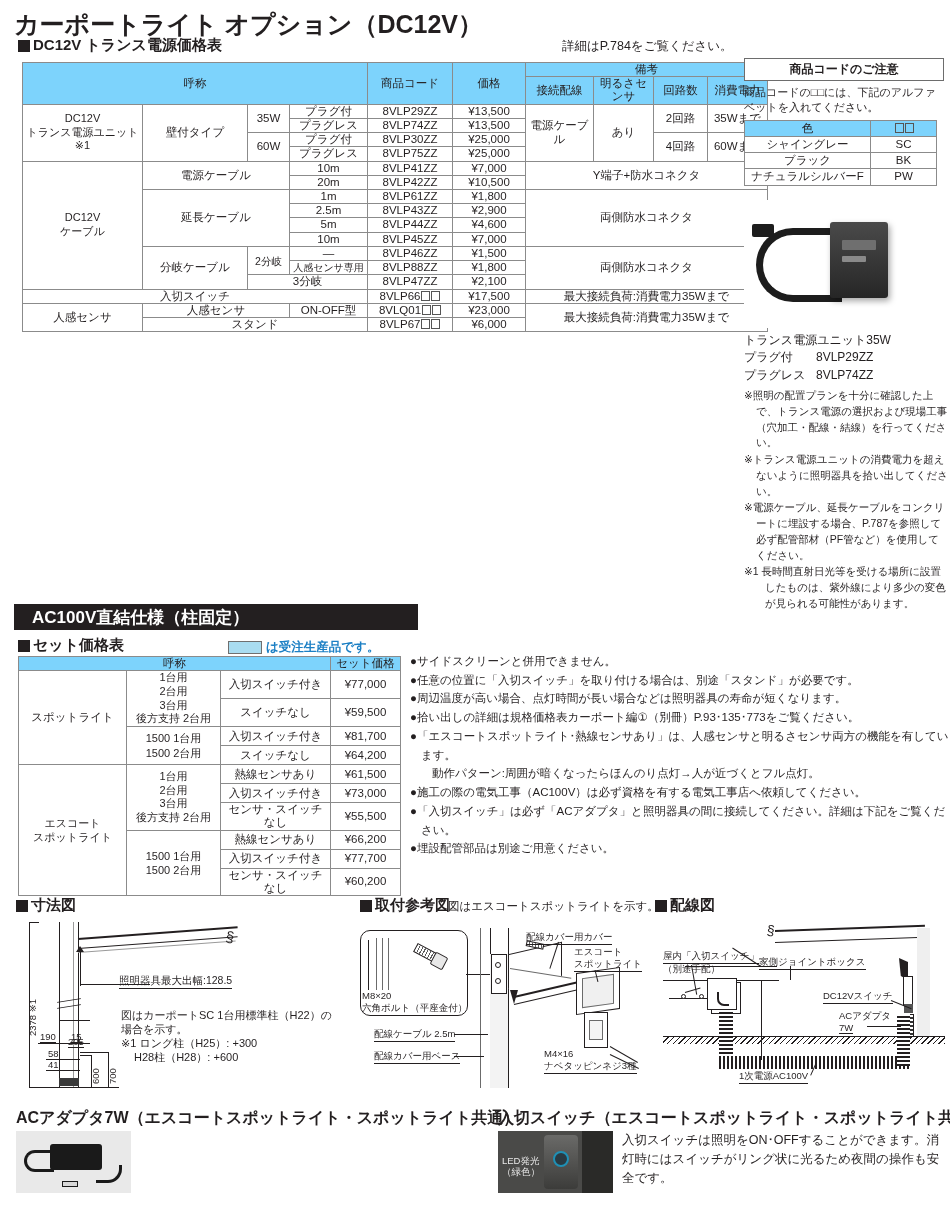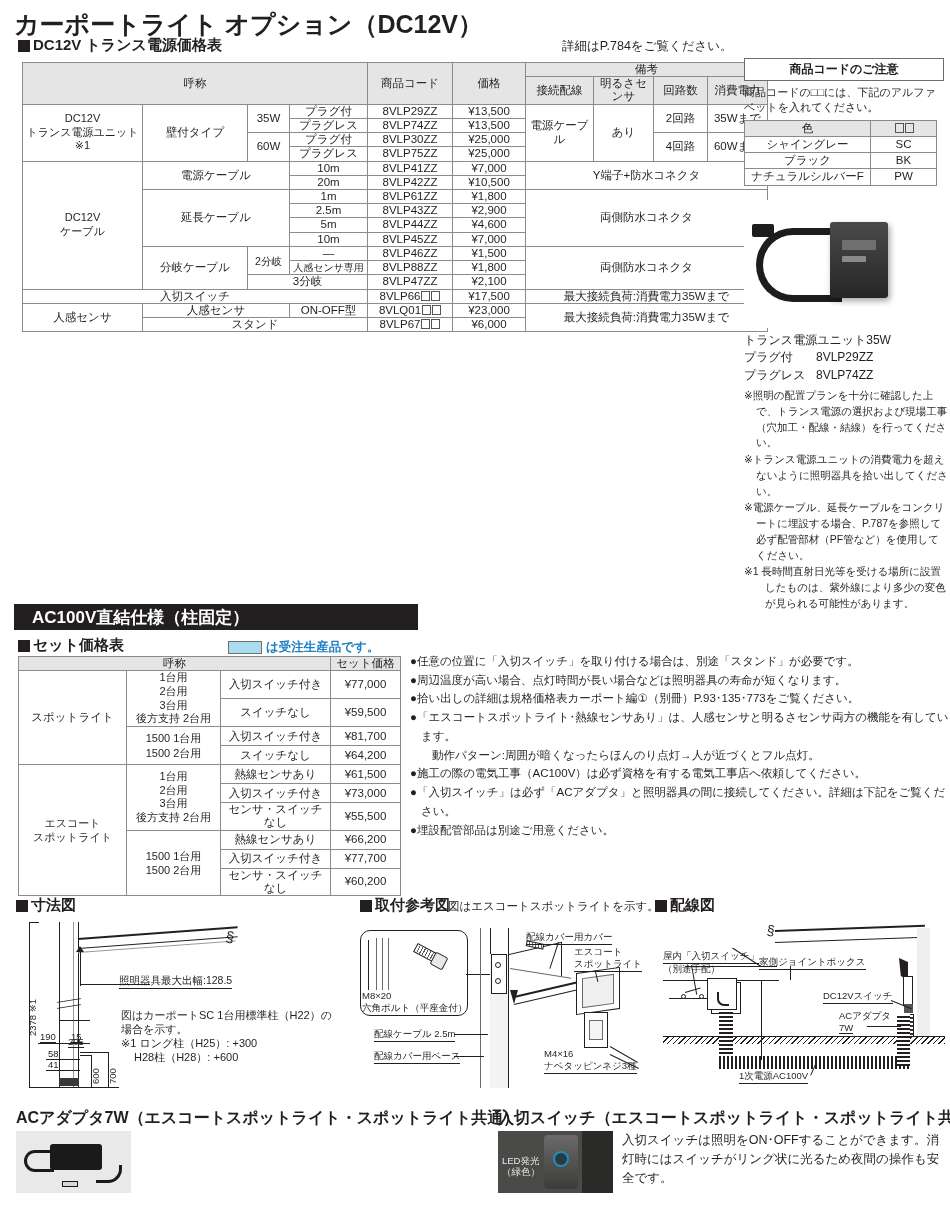--- a/index.html
+++ b/index.html
@@ -32,21 +32,21 @@
 
   
   table.grid { border-collapse:collapse; table-layout:fixed; }
   table.grid th, table.grid td {
     border:1px solid #8b8b8b;
     font-size:11.5px; font-weight:normal;
     padding:0 3px; text-align:center;
     line-height:1.15; color:#231f20;
     background:#fff;
   }
-  table.grid th { background:#e5e5e5; }
+  table.grid th { background:#7dd3fc; }
   td.l { text-align:left; }
   td.price { font-weight:bold; font-size:12px; }
   td.blue { background:#a9dcf0; }
   .sq-box { display:inline-block; width:9px; height:10px; border:1px solid #555; vertical-align:-1px; margin-left:1px;}
 
   
   #tbl-trans { position:absolute; left:22px; top:62px; width:730px; }
   #head-trans { position:absolute; left:18px; top:36px; }
   #note-p784 { left:562px; top:38px; }
 
@@ -430,20 +430,21 @@
       <td class="price blue">¥77,700</td>
     </tr>
     <tr>
       <td class="l">センサ・スイッチなし</td>
       <td class="price blue">¥60,200</td>
     </tr>
   </tbody>
     </table>
 
   <div id="ac-bullets">
+    <p>●サイドスクリーンと併用できません。</p>
     <p>●任意の位置に「入切スイッチ」を取り付ける場合は、別途「スタンド」が必要です。</p>
     <p>●周辺温度が高い場合、点灯時間が長い場合などは照明器具の寿命が短くなります。</p>
     <p>●拾い出しの詳細は規格価格表カーポート編①（別冊）P.93･135･773をご覧ください。</p>
     <p>●「エスコートスポットライト･熱線センサあり」は、人感センサと明るさセンサ両方の機能を有しています。</p>
     <p class="sub">動作パターン:周囲が暗くなったらほんのり点灯→人が近づくとフル点灯。</p>
     <p>●施工の際の電気工事（AC100V）は必ず資格を有する電気工事店へ依頼してください。</p>
     <p>●「入切スイッチ」は必ず「ACアダプタ」と照明器具の間に接続してください。詳細は下記をご覧ください。</p>
     <p>●埋設配管部品は別途ご用意ください。</p>
   </div>
 

